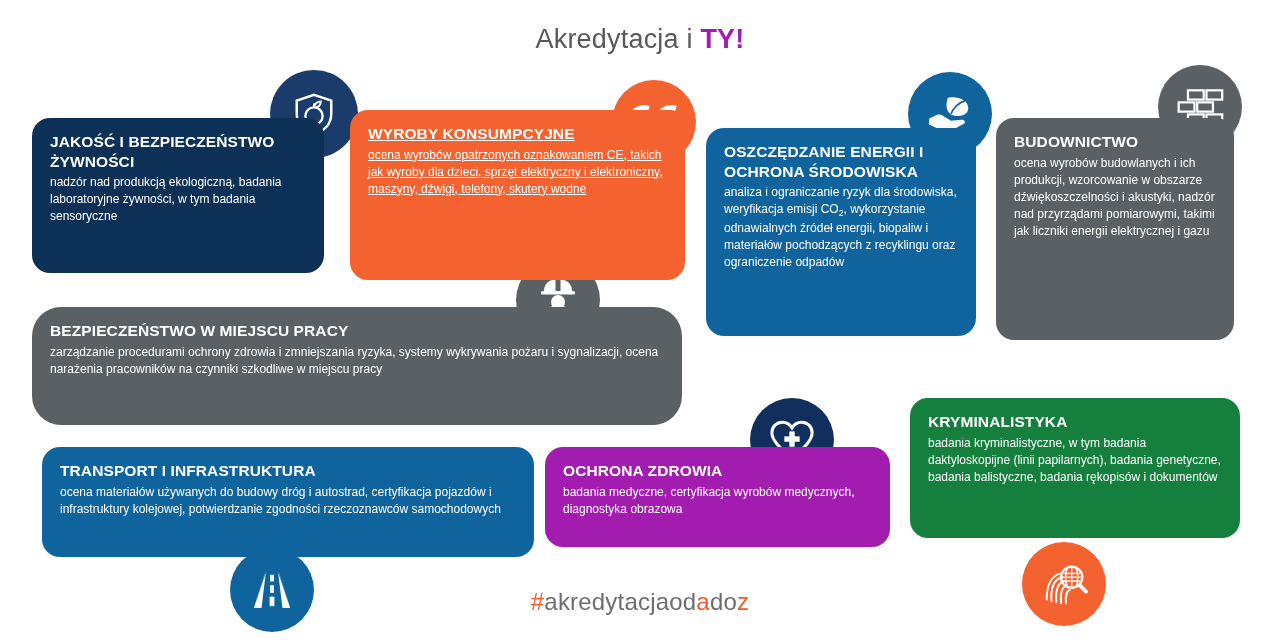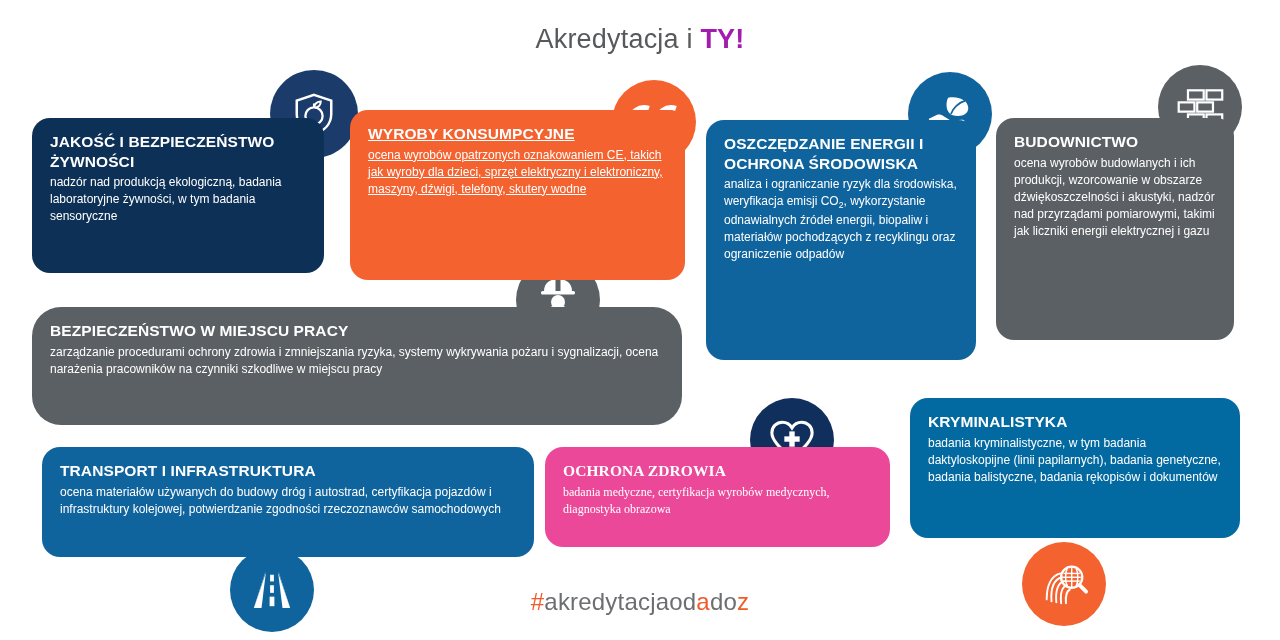--- a/index.html
+++ b/index.html
@@ -42,39 +42,39 @@
     line-height:1.26;
     letter-spacing:0.1px;
     margin-bottom:3px;
   }
   .card .body {
     font-size:12px;
     line-height:1.42;
     font-weight:400;
   }
   .navy   { background:#0d3057; }
-  .navy2  { background:#ec4899;font-family:Liberation Serif, serif; }
+  .navy2  { background:#a21caf; }
   .orange { background:#f3622f;text-decoration:underline; }
   .blue   { background:#10649e; }
   .gray   { background:#5b6064; }
-  .orange2{ background:#0369a1; }
+  .orange2{ background:#15803d; }
 
   
   .bubble {
     position:absolute;
     border-radius:50%;
     display:flex; align-items:center; justify-content:center;
     z-index:2;
   }
   .bubble svg { display:block; }
 
   
   #card-food      { left:32px;  top:118px; width:292px; height:155px; }
   #card-consumer  { left:350px; top:110px; width:335px; height:170px; }
-  #card-energy    { left:706px; top:120px; width:270px; height:240px; }
+  #card-energy    { left:706px; top:128px; width:270px; height:208px; }
   #card-building  { left:996px; top:118px; width:238px; height:222px; }
   #card-workplace { left:32px;  top:307px; width:650px; height:118px; border-radius:29px; }
   #card-transport { left:42px;  top:447px; width:492px; height:110px; }
   #card-health    { left:545px; top:447px; width:345px; height:100px; }
   #card-forensic  { left:910px; top:398px; width:330px; height:140px; }
 
   #b-food      { left:270px;  top:70px;  width:88px; height:88px; background:#1b3c6b; }
   #b-ce        { left:612px;  top:80px;  width:84px; height:84px; background:#f3622f; }
   #b-energy    { left:908px;  top:72px;  width:84px; height:84px; background:#10649e; }
   #b-building  { left:1158px; top:65px;  width:84px; height:84px; background:#5b6064; }

